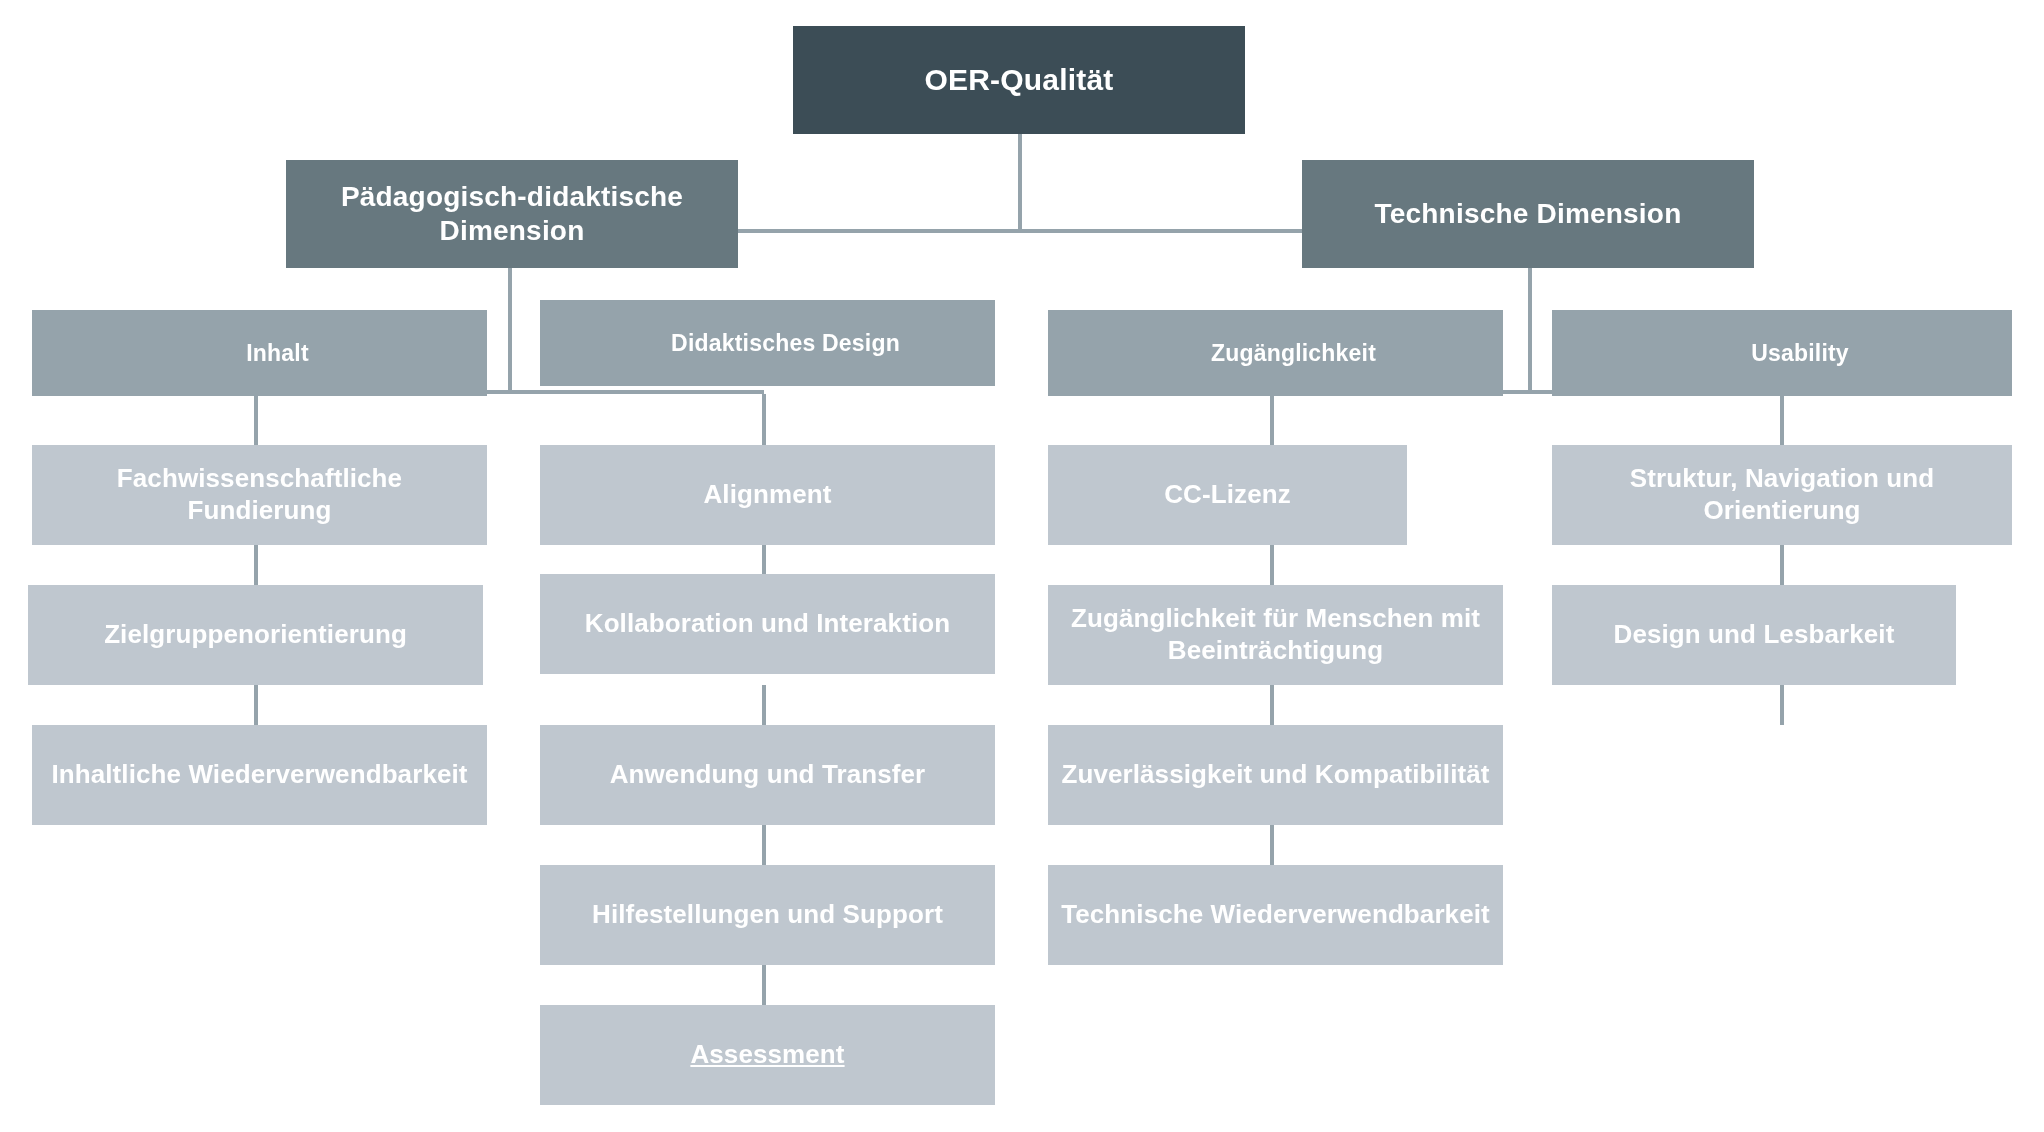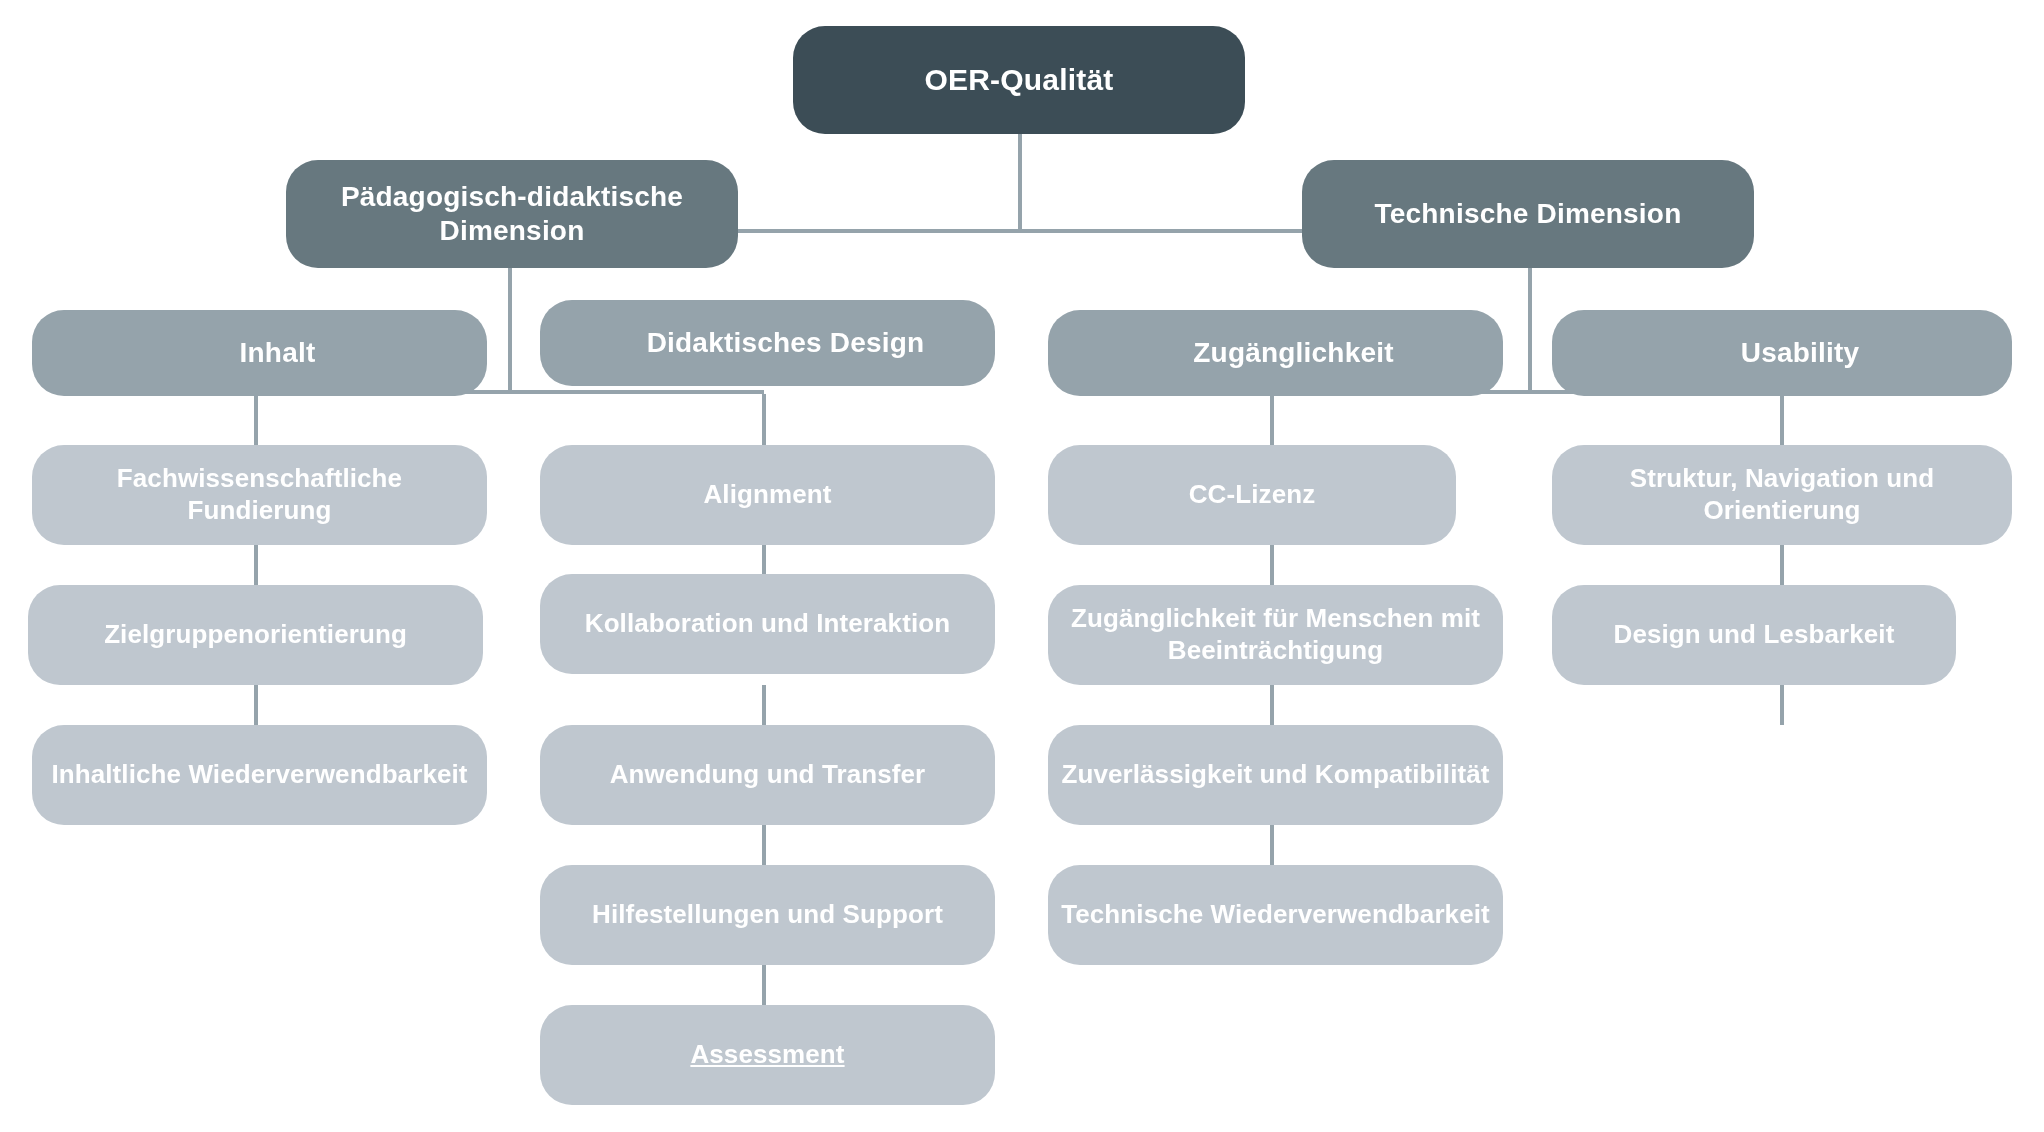--- a/index.html
+++ b/index.html
@@ -32,25 +32,24 @@
     position: absolute;
     display: flex;
     align-items: center;
     justify-content: center;
     text-align: center;
     color: #ffffff;
     font-weight: bold;
     line-height: 1.22;
     padding: 4px 12px;
     z-index: 2;
-    border-radius: 32px;
   }
   .node.root  { background: #3c4d56; font-size: 30px; letter-spacing: .2px; }
   .node.dim   { background: #67787f; font-size: 28px; letter-spacing: .2px; }
-  .node.cat   { background: #95a3ab; font-size: 28px; letter-spacing: .2px; padding-left: 48px; }
+  .node.cat   { background: #95a3ab; font-size: 23px; letter-spacing: .2px; padding-left: 48px; }
   .node.leaf  { background: #bfc7cf; font-size: 26px; letter-spacing: .1px; }
 </style>
 </head>
 <body>
 
 <div id="diagram">
 
   <div class="conn v" style="left:1018px; top:133px; height:100px;"></div>
   <div class="conn h" style="left:510px; top:229px; width:1018px;"></div>
 
@@ -96,21 +95,21 @@
   <div class="node leaf" style="left:32px; top:445px; width:455px; height:100px;">Fachwissenschaftliche Fundierung</div>
   <div class="node leaf" style="left:28px; top:585px; width:455px; height:100px;">Zielgruppenorientierung</div>
   <div class="node leaf" style="left:32px; top:725px; width:455px; height:100px;">Inhaltliche Wiederverwendbarkeit</div>
 
   <div class="node leaf" style="left:540px; top:445px; width:455px; height:100px;">Alignment</div>
   <div class="node leaf" style="left:540px; top:574px; width:455px; height:100px;">Kollaboration und Interaktion</div>
   <div class="node leaf" style="left:540px; top:725px; width:455px; height:100px;">Anwendung und Transfer</div>
   <div class="node leaf" style="left:540px; top:865px; width:455px; height:100px;">Hilfestellungen und Support</div>
   <div class="node leaf" style="left:540px; top:1005px; width:455px; height:100px;text-decoration:underline;">Assessment</div>
 
-  <div class="node leaf" style="left:1048px; top:445px; width:408px; height:100px;">CC-Lizenz</div>
+  <div class="node leaf" style="left:1048px; top:445px; width:359px; height:100px;">CC-Lizenz</div>
   <div class="node leaf" style="left:1048px; top:585px; width:455px; height:100px;">Zugänglichkeit für Menschen mit Beeinträchtigung</div>
   <div class="node leaf" style="left:1048px; top:725px; width:455px; height:100px;">Zuverlässigkeit und Kompatibilität</div>
   <div class="node leaf" style="left:1048px; top:865px; width:455px; height:100px;">Technische Wiederverwendbarkeit</div>
 
   <div class="node leaf" style="left:1552px; top:445px; width:460px; height:100px;">Struktur, Navigation und Orientierung</div>
   <div class="node leaf" style="left:1552px; top:585px; width:404px; height:100px;">Design und Lesbarkeit</div>
 
 </div>
 
 </body></html>

